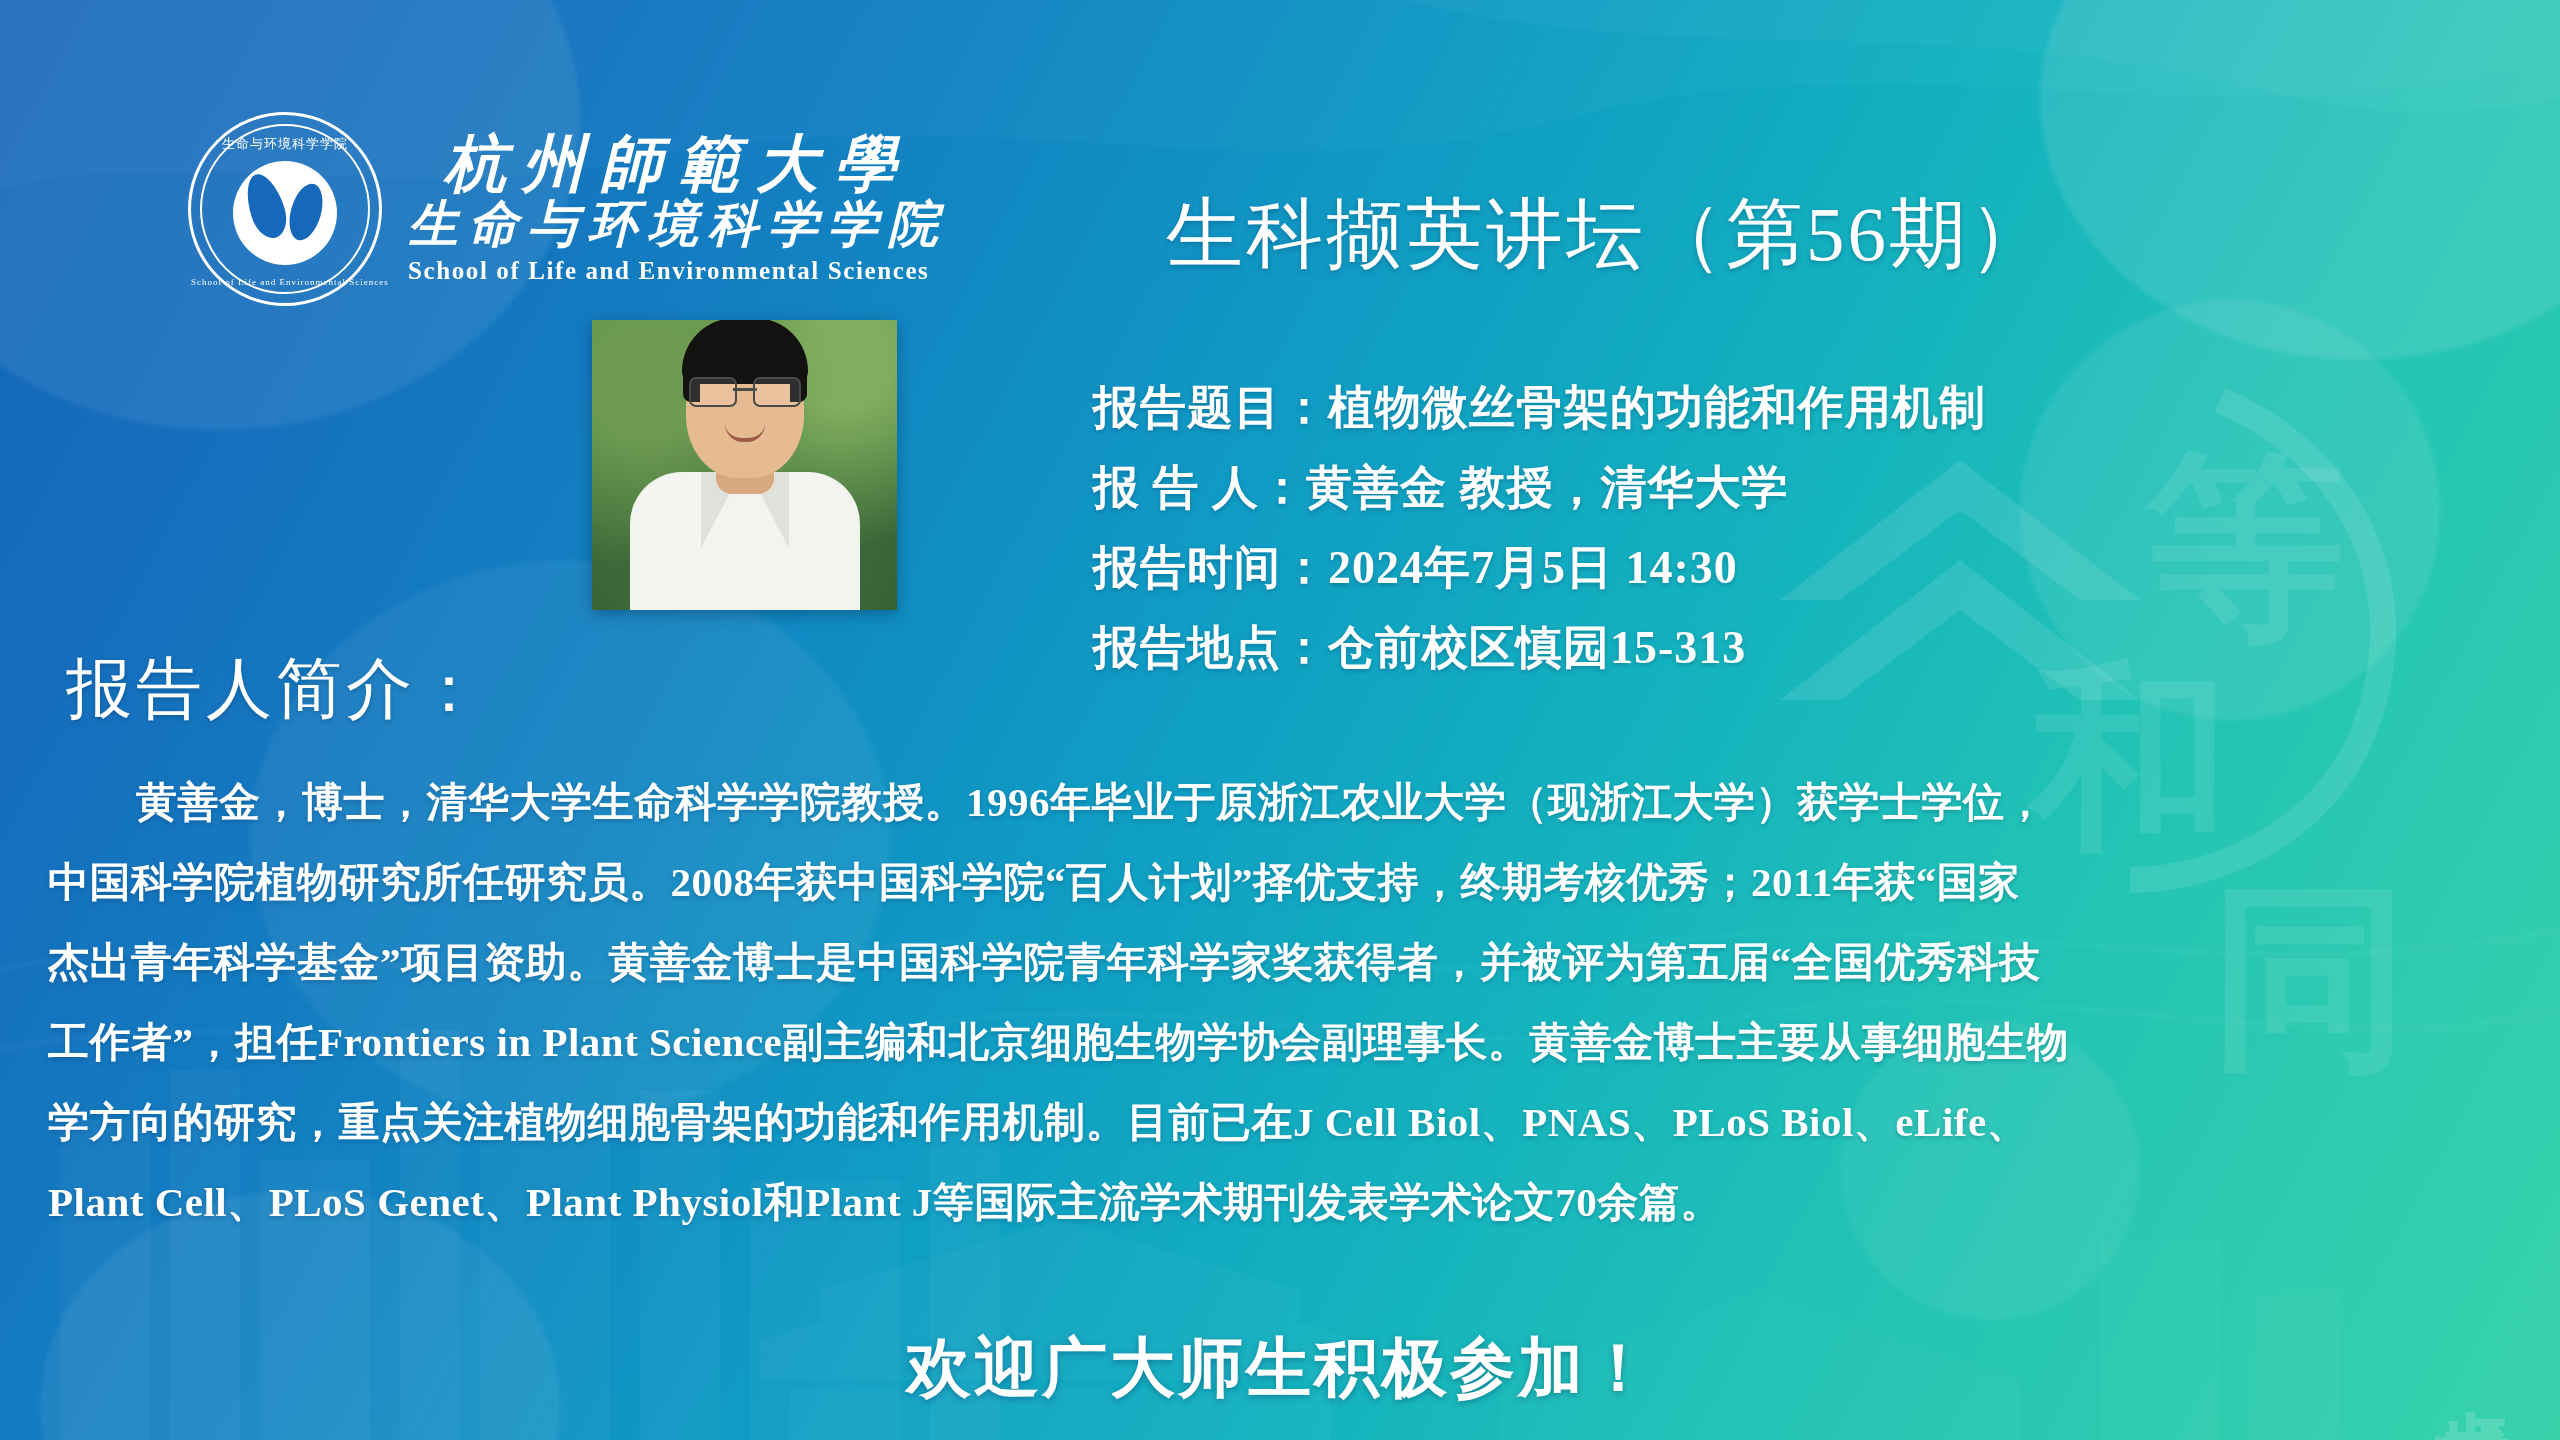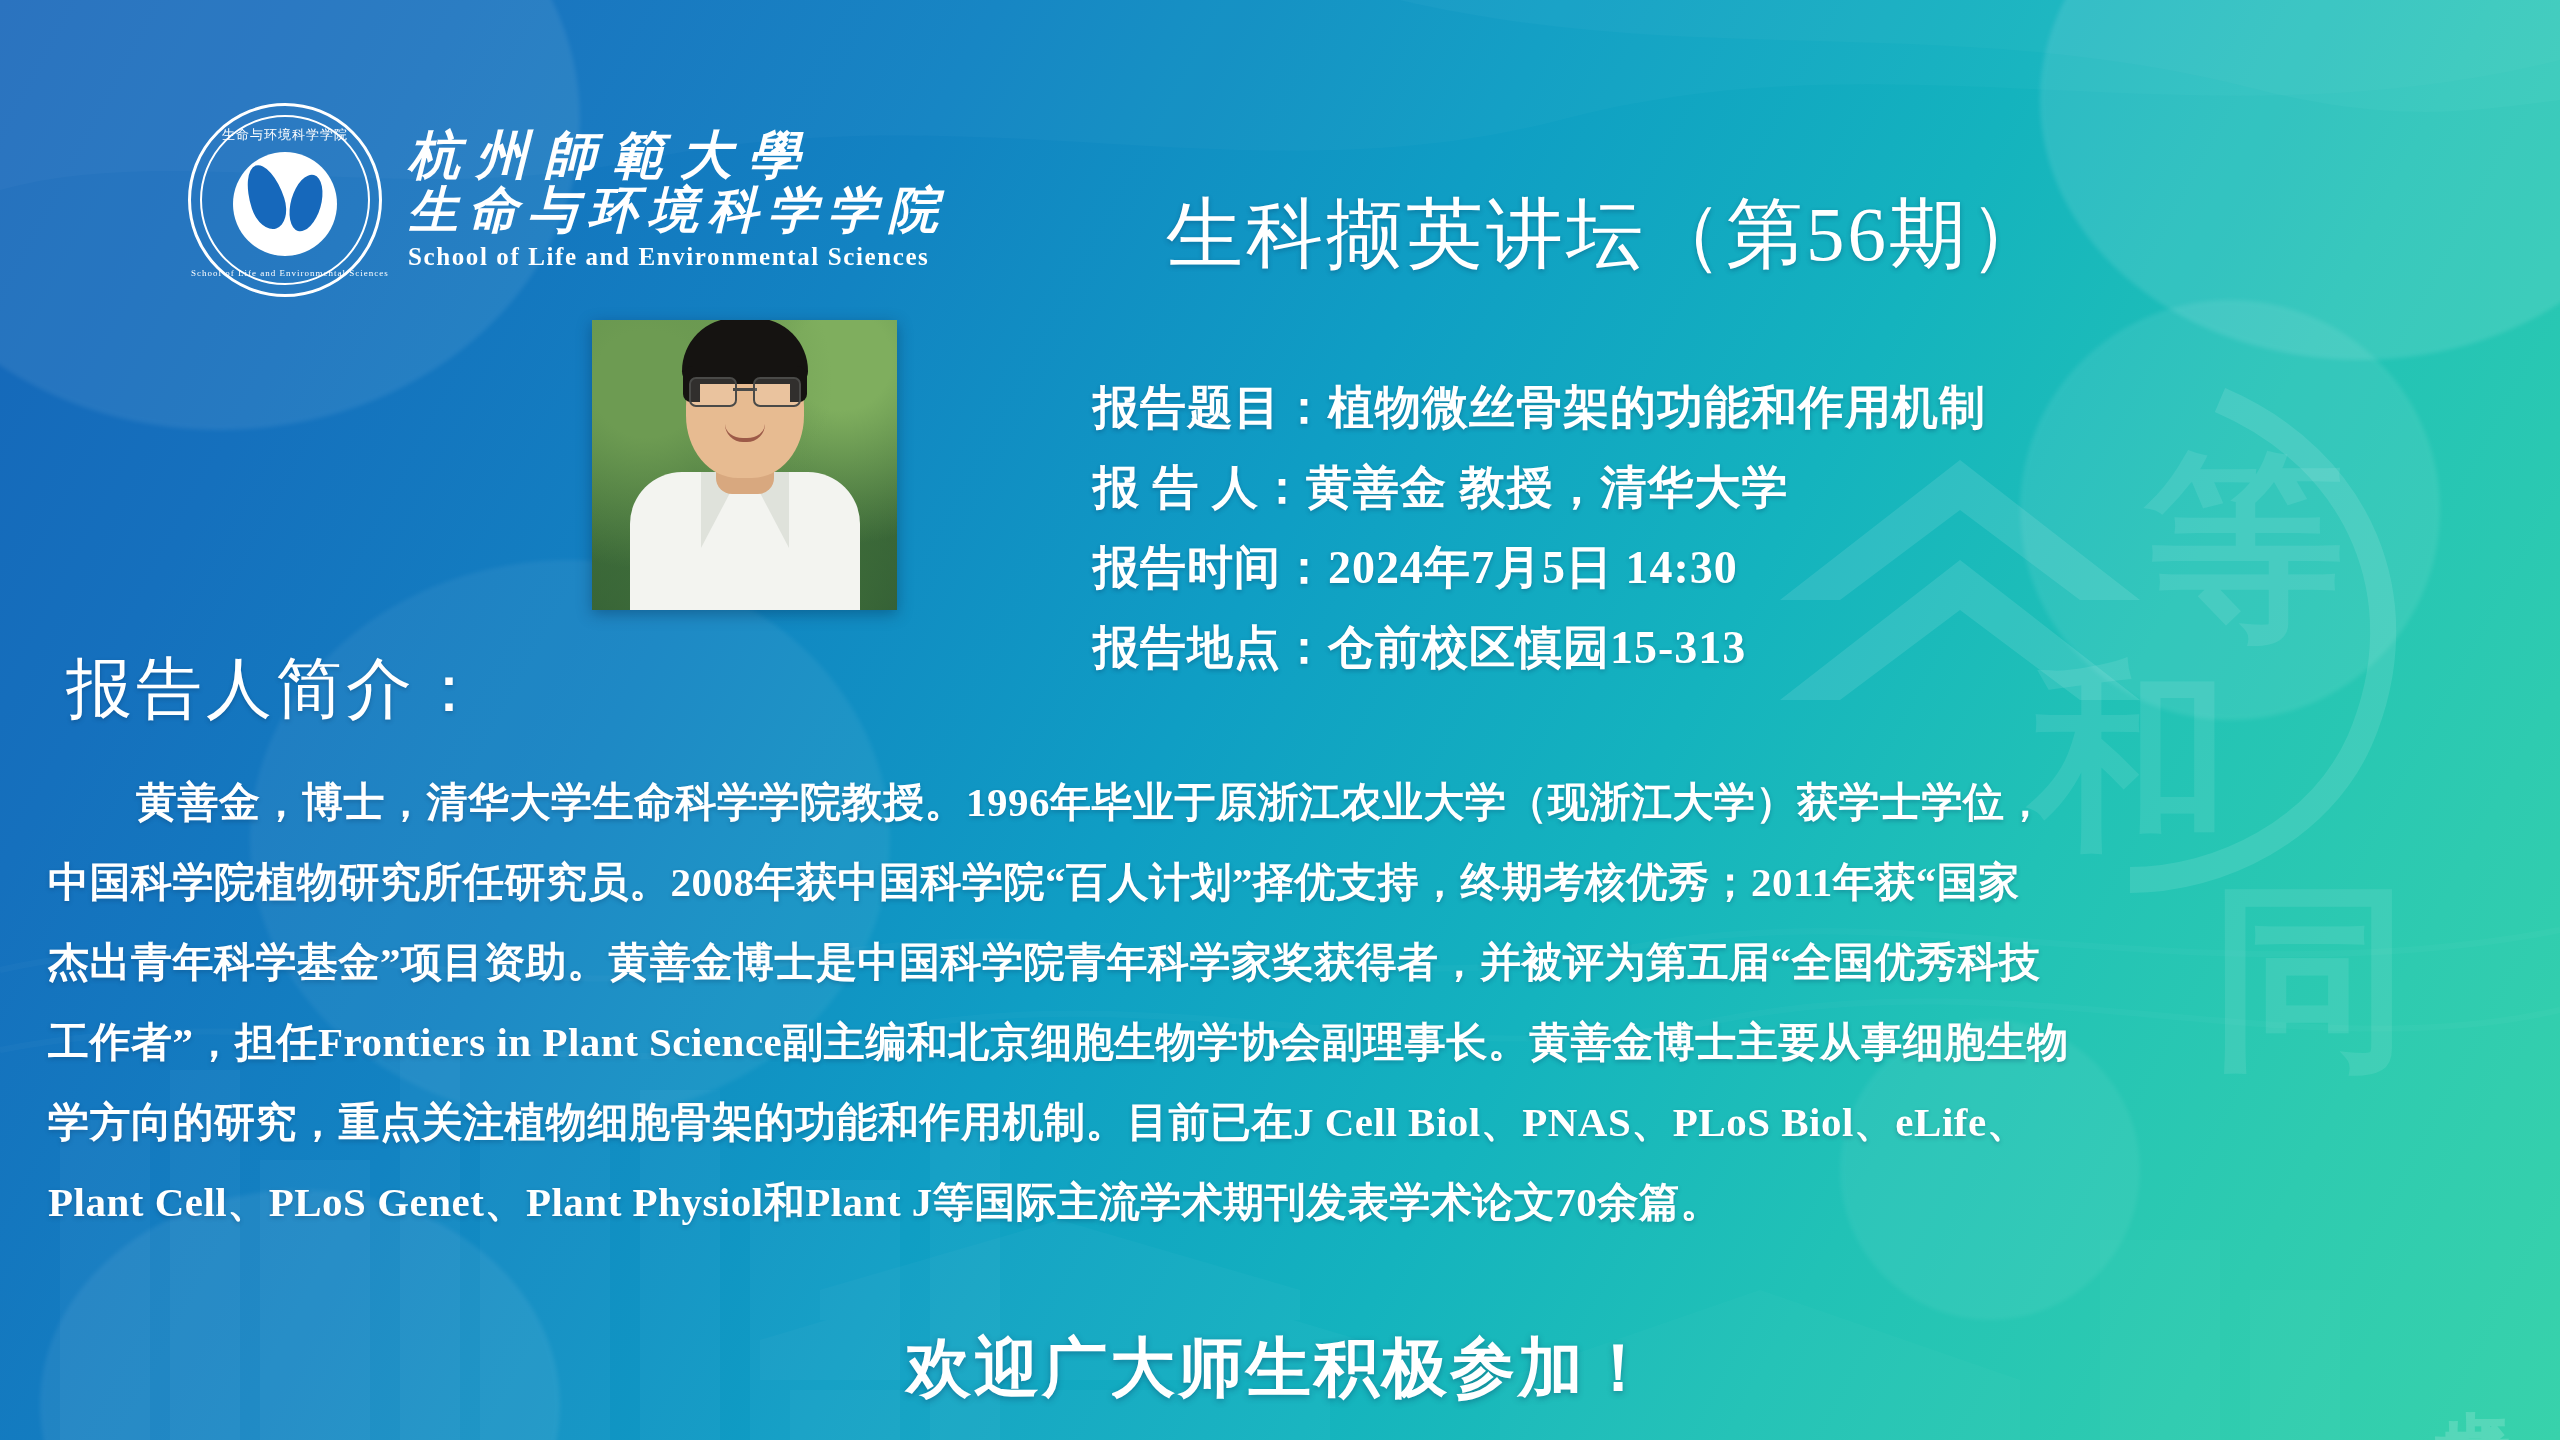--- a/index.html
+++ b/index.html
@@ -64,21 +64,21 @@
     opacity: .20;
   }
 
   
   .header {
     position: absolute;
     left: 0; top: 0; width: 100%; height: 330px;
   }
   .logo-block {
     position: absolute;
-    left: 188px; top: 103px;
+    left: 188px; top: 112px;
     display: flex;
     align-items: center;
     gap: 26px;
   }
   .seal {
     position: relative;
     width: 188px; height: 188px;
     border-radius: 50%;
     border: 3px solid #ffffff;
     flex: 0 0 auto;
@@ -126,27 +126,28 @@
     white-space: nowrap;
   }
   .seal-ring-text .bottom {
     position: absolute; left: 0; right: 0; bottom: 16px;
     text-align: center;
     font-size: 9px;
     white-space: nowrap;
   }
   .wordmark { display: flex; flex-direction: column; gap: 2px; }
   .wm-cn1 {
-    font-size: 52px;
+    font-size: 62px;
     font-weight: 700;
     color: #ffffff;
     letter-spacing: 16px;
     line-height: 1.02;
     font-family: "Liberation Serif","DejaVu Serif",serif;
     font-style: italic;
+    text-align: center;
   }
   .wm-cn2 {
     font-size: 50px;
     font-weight: 700;
     color: #ffffff;
     letter-spacing: 10px;
     line-height: 1.05;
     font-style: italic;
   }
   .wm-en {

